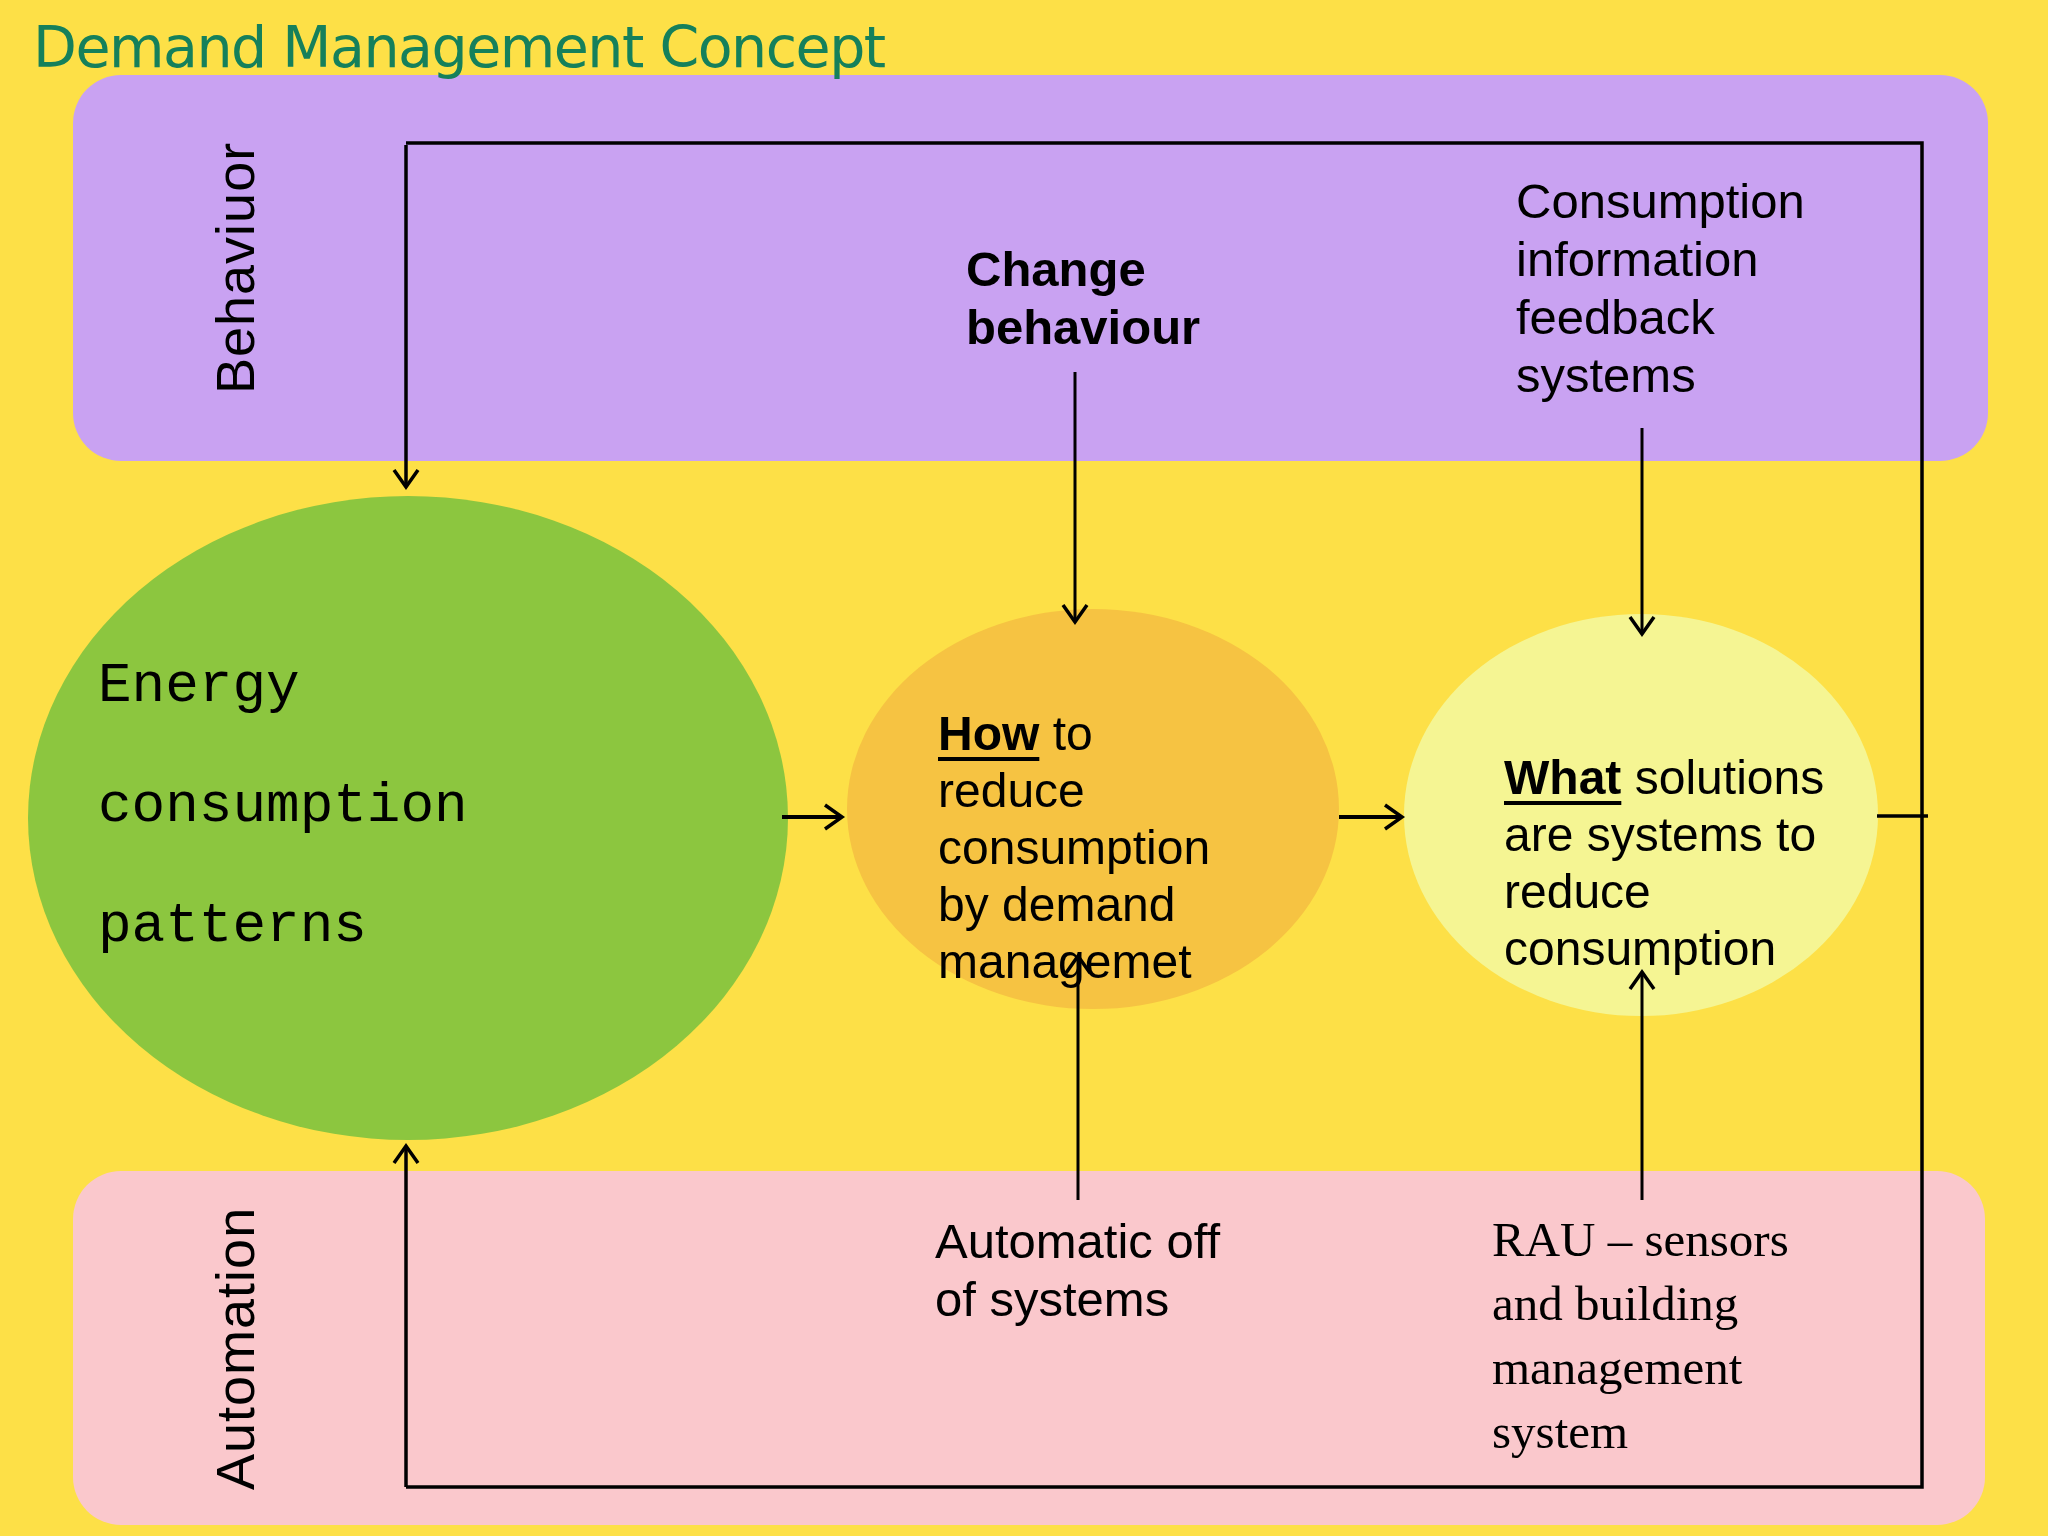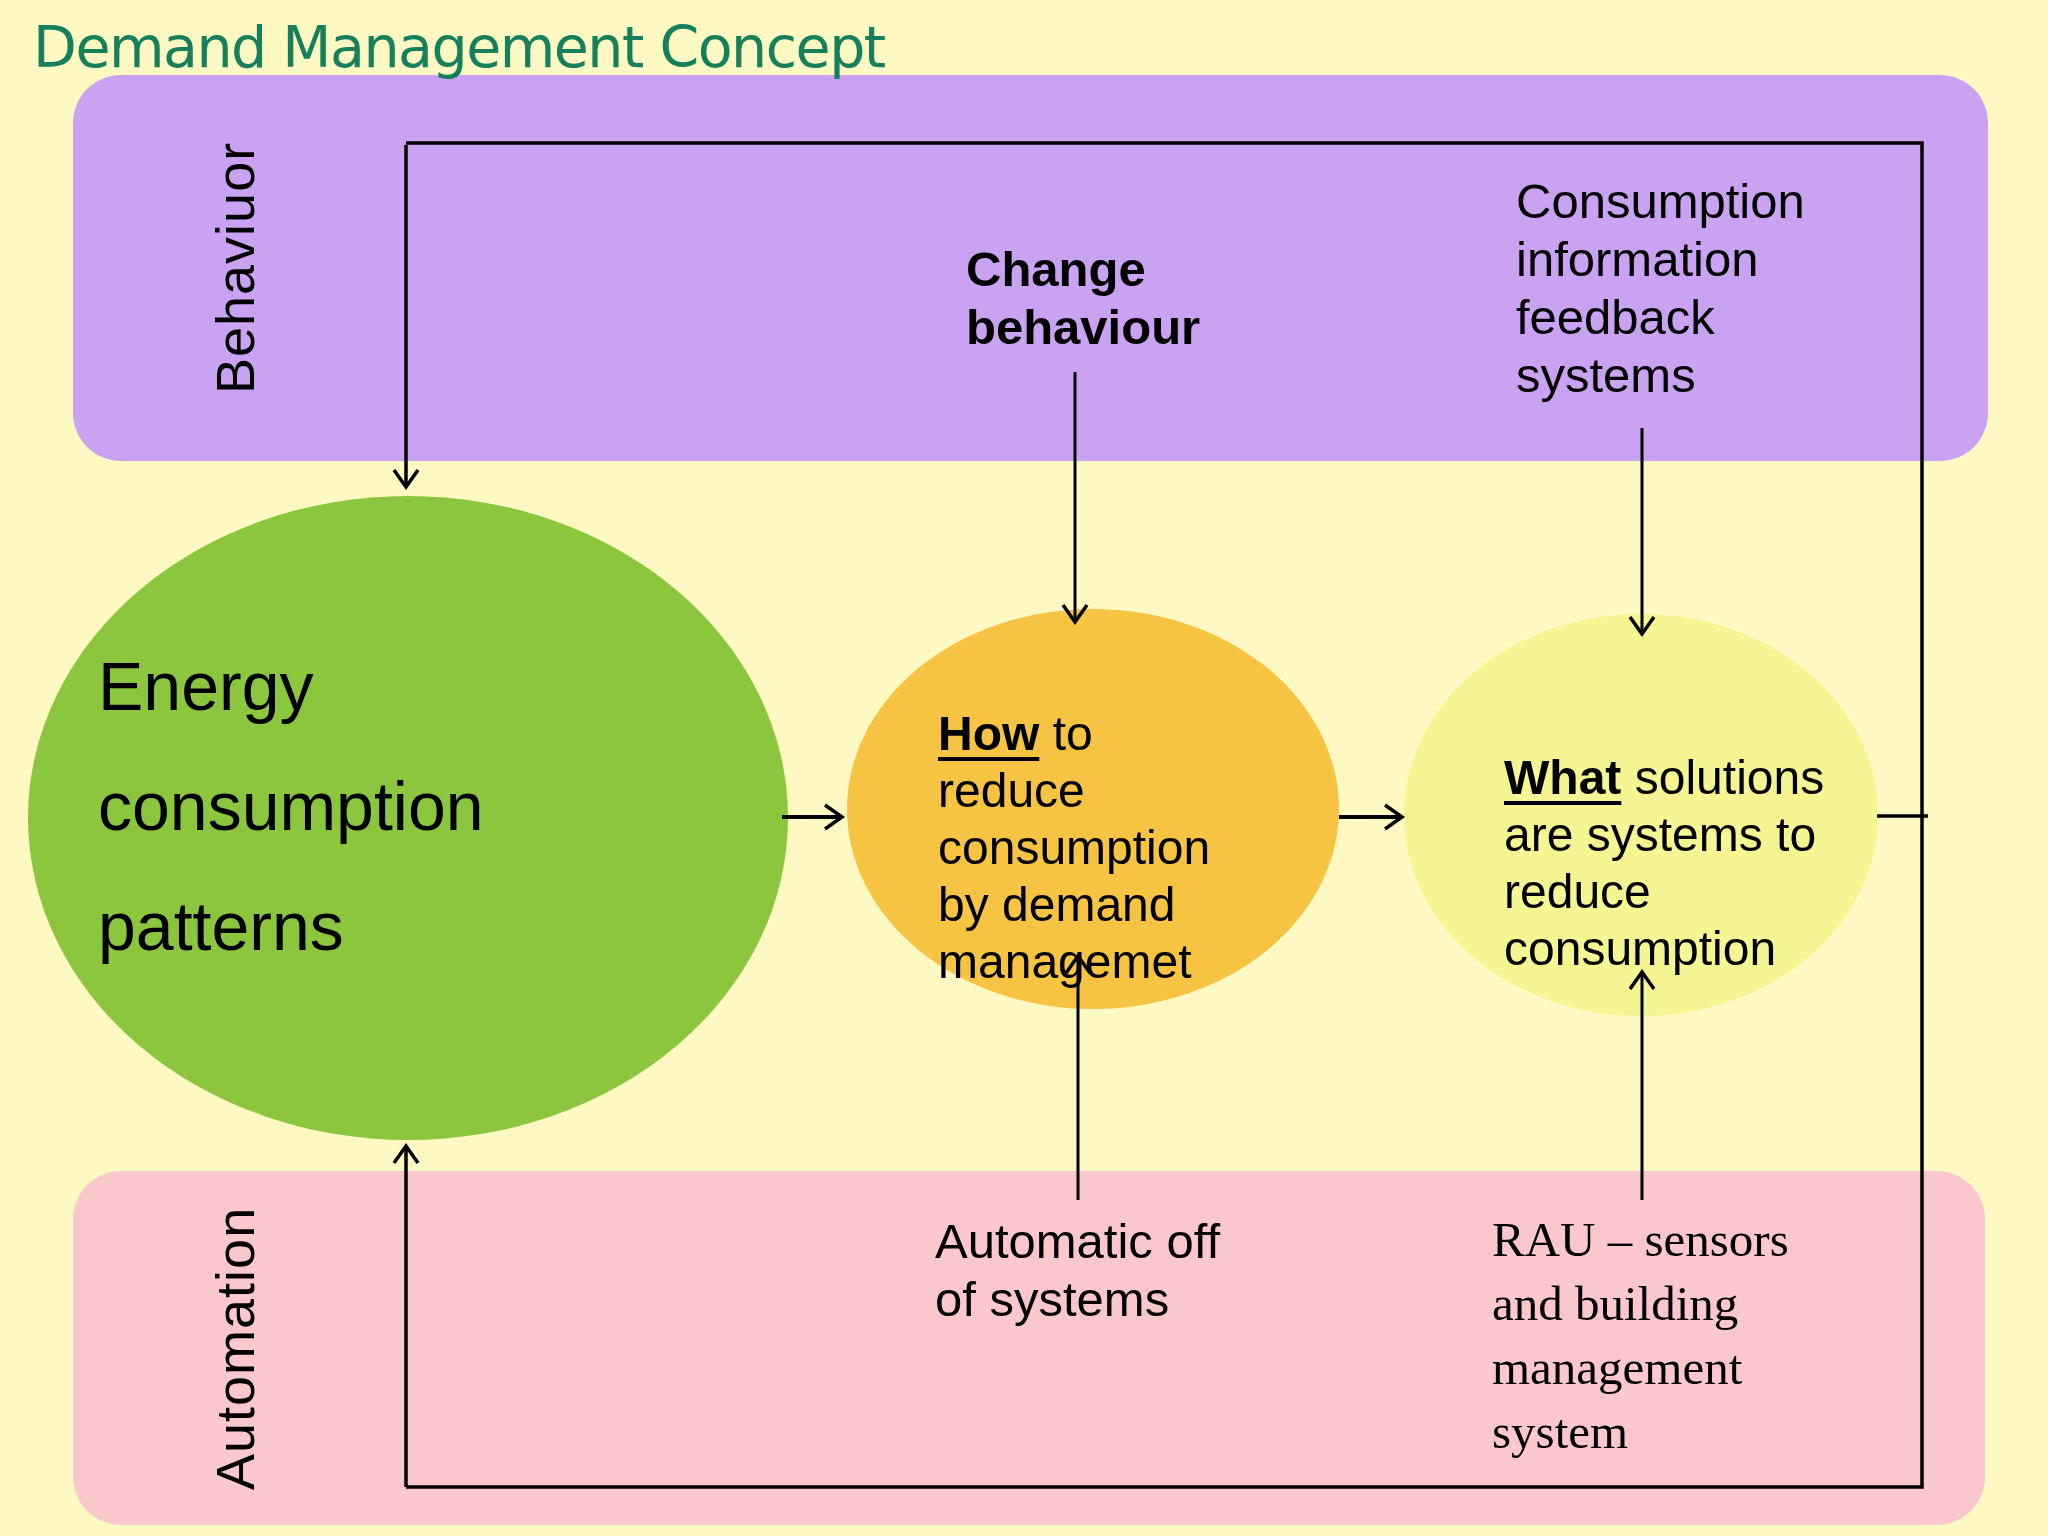--- a/index.html
+++ b/index.html
@@ -1,18 +1,18 @@
 <!DOCTYPE html>
 <html><head>
 <meta charset="utf-8">
 <style>
   html,body{margin:0;padding:0;background:#ffffff;}
   #slide{
     position:relative;width:2048px;height:1536px;overflow:hidden;
-    background:#fef9c3;font-family:"Liberation Sans",sans-serif;color:#000;
+    background:#fde047;font-family:"Liberation Sans",sans-serif;color:#000;
   }
   .band{position:absolute;border-radius:48px;}
   .band-behaviour{left:73px;top:75px;width:1915px;height:386px;background:#c9a2f2;}
   .band-automation{left:73px;top:1171px;width:1912px;height:354px;background:#fac8cc;}
   .band-label{
     position:absolute;display:flex;align-items:center;justify-content:center;
     writing-mode:vertical-rl;transform:rotate(180deg);
     font-size:54px;letter-spacing:1px;color:#000;
   }
   .band-label.behaviour{left:175px;top:75px;width:120px;height:386px;}
@@ -21,21 +21,21 @@
   .ellipse-energy{left:28px;top:496px;width:760px;height:644px;background:#8cc63f;}
   .ellipse-how{left:847px;top:609px;width:492px;height:400px;background:#f6c342;}
   .ellipse-what{left:1404px;top:614px;width:474px;height:402px;background:#f5f593;}
   .txt{position:absolute;white-space:pre-line;}
   .title{
     left:33px;top:14px;font-family:"DejaVu Sans",sans-serif;
     font-size:57px;letter-spacing:-1.5px;color:#15805b;white-space:nowrap;
   }
   .energy-text{
     left:98px;top:626px;width:640px;
-    font-family:Liberation Sans, sans-serif;font-size:68px;line-height:120px;
+    font-family:Liberation Mono, monospace;font-size:56px;line-height:120px;
   }
   .callout{font-size:49px;line-height:58px;}
   .change-text{left:966px;top:240px;width:260px;font-weight:bold;}
   .info-text{left:1516px;top:172px;width:310px;}
   .autooff-text{left:935px;top:1212px;width:310px;}
   .rau-text{left:1492px;top:1208px;width:340px;line-height:64px;font-family:Liberation Serif, serif;}
   .node-text{font-size:48px;line-height:57px;}
   .how-text{left:938px;top:648px;width:300px;}
   .what-text{left:1496px;top:692px;width:350px;margin-left:8px;}
   .kw{font-weight:700;text-decoration:underline;text-decoration-thickness:4px;text-underline-offset:7px;}

